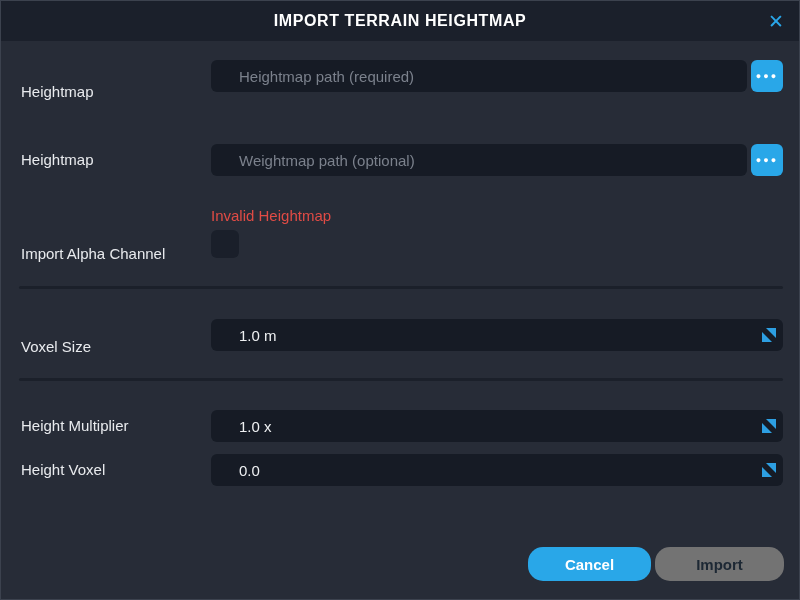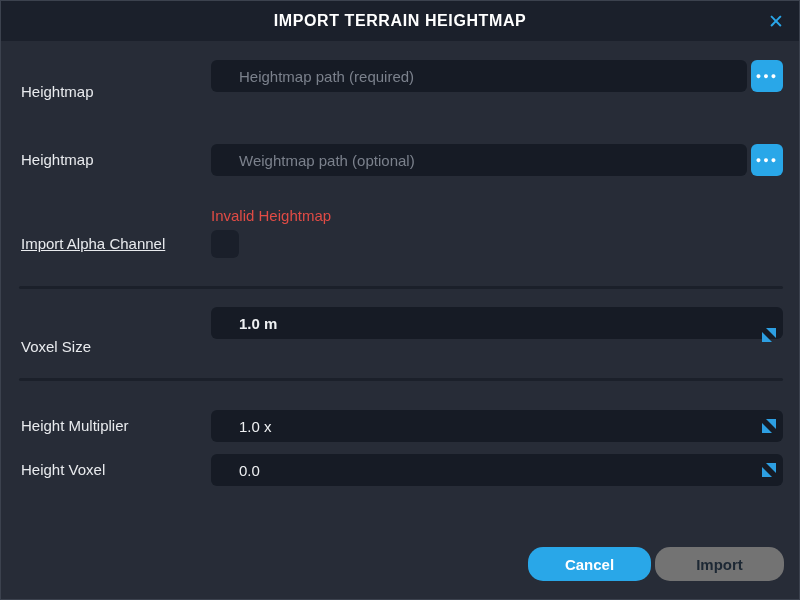--- a/index.html
+++ b/index.html
@@ -124,27 +124,27 @@
     <span>●●●</span>
   </div>
 
   <span class="row-label" style="top:143px;">Heightmap</span>
   <input class="text-input path-input" style="top: 143px;" type="text" placeholder="Weightmap path (optional)">
   <div class="browse-btn" style="top:143px;">
     <span>●●●</span>
   </div>
   <span class="error-text" style="top:206px;text-align:center;">Invalid Heightmap</span>
 
-  <span class="row-label" style="top:227px;text-decoration:underline;">Import Alpha Channel</span>
+  <span class="row-label" style="top:237px;">Import Alpha Channel</span>
   <div class="checkbox"></div>
 
   <div class="divider" style="top:285px;"></div>
 
   <span class="row-label" style="top:330px;">Voxel Size</span>
-  <input class="text-input value-input" style="top: 306px; font-weight: bold;" type="text" value="1.0 m">
+  <input class="text-input value-input" style="top: 318px;" type="text" value="1.0 m">
   <span class="drag-icon" style="left:761px; top:327px;">
     <svg width="14" height="14" viewBox="0 0 14 14">
       <polygon points="4,0 14,0 14,10"></polygon>
       <polygon points="0,4 10,14 0,14"></polygon>
     </svg>
   </span>
 
   <div class="divider" style="top:377px;"></div>
 
   <span class="row-label" style="top:409px;text-align:right;">Height Multiplier</span>

